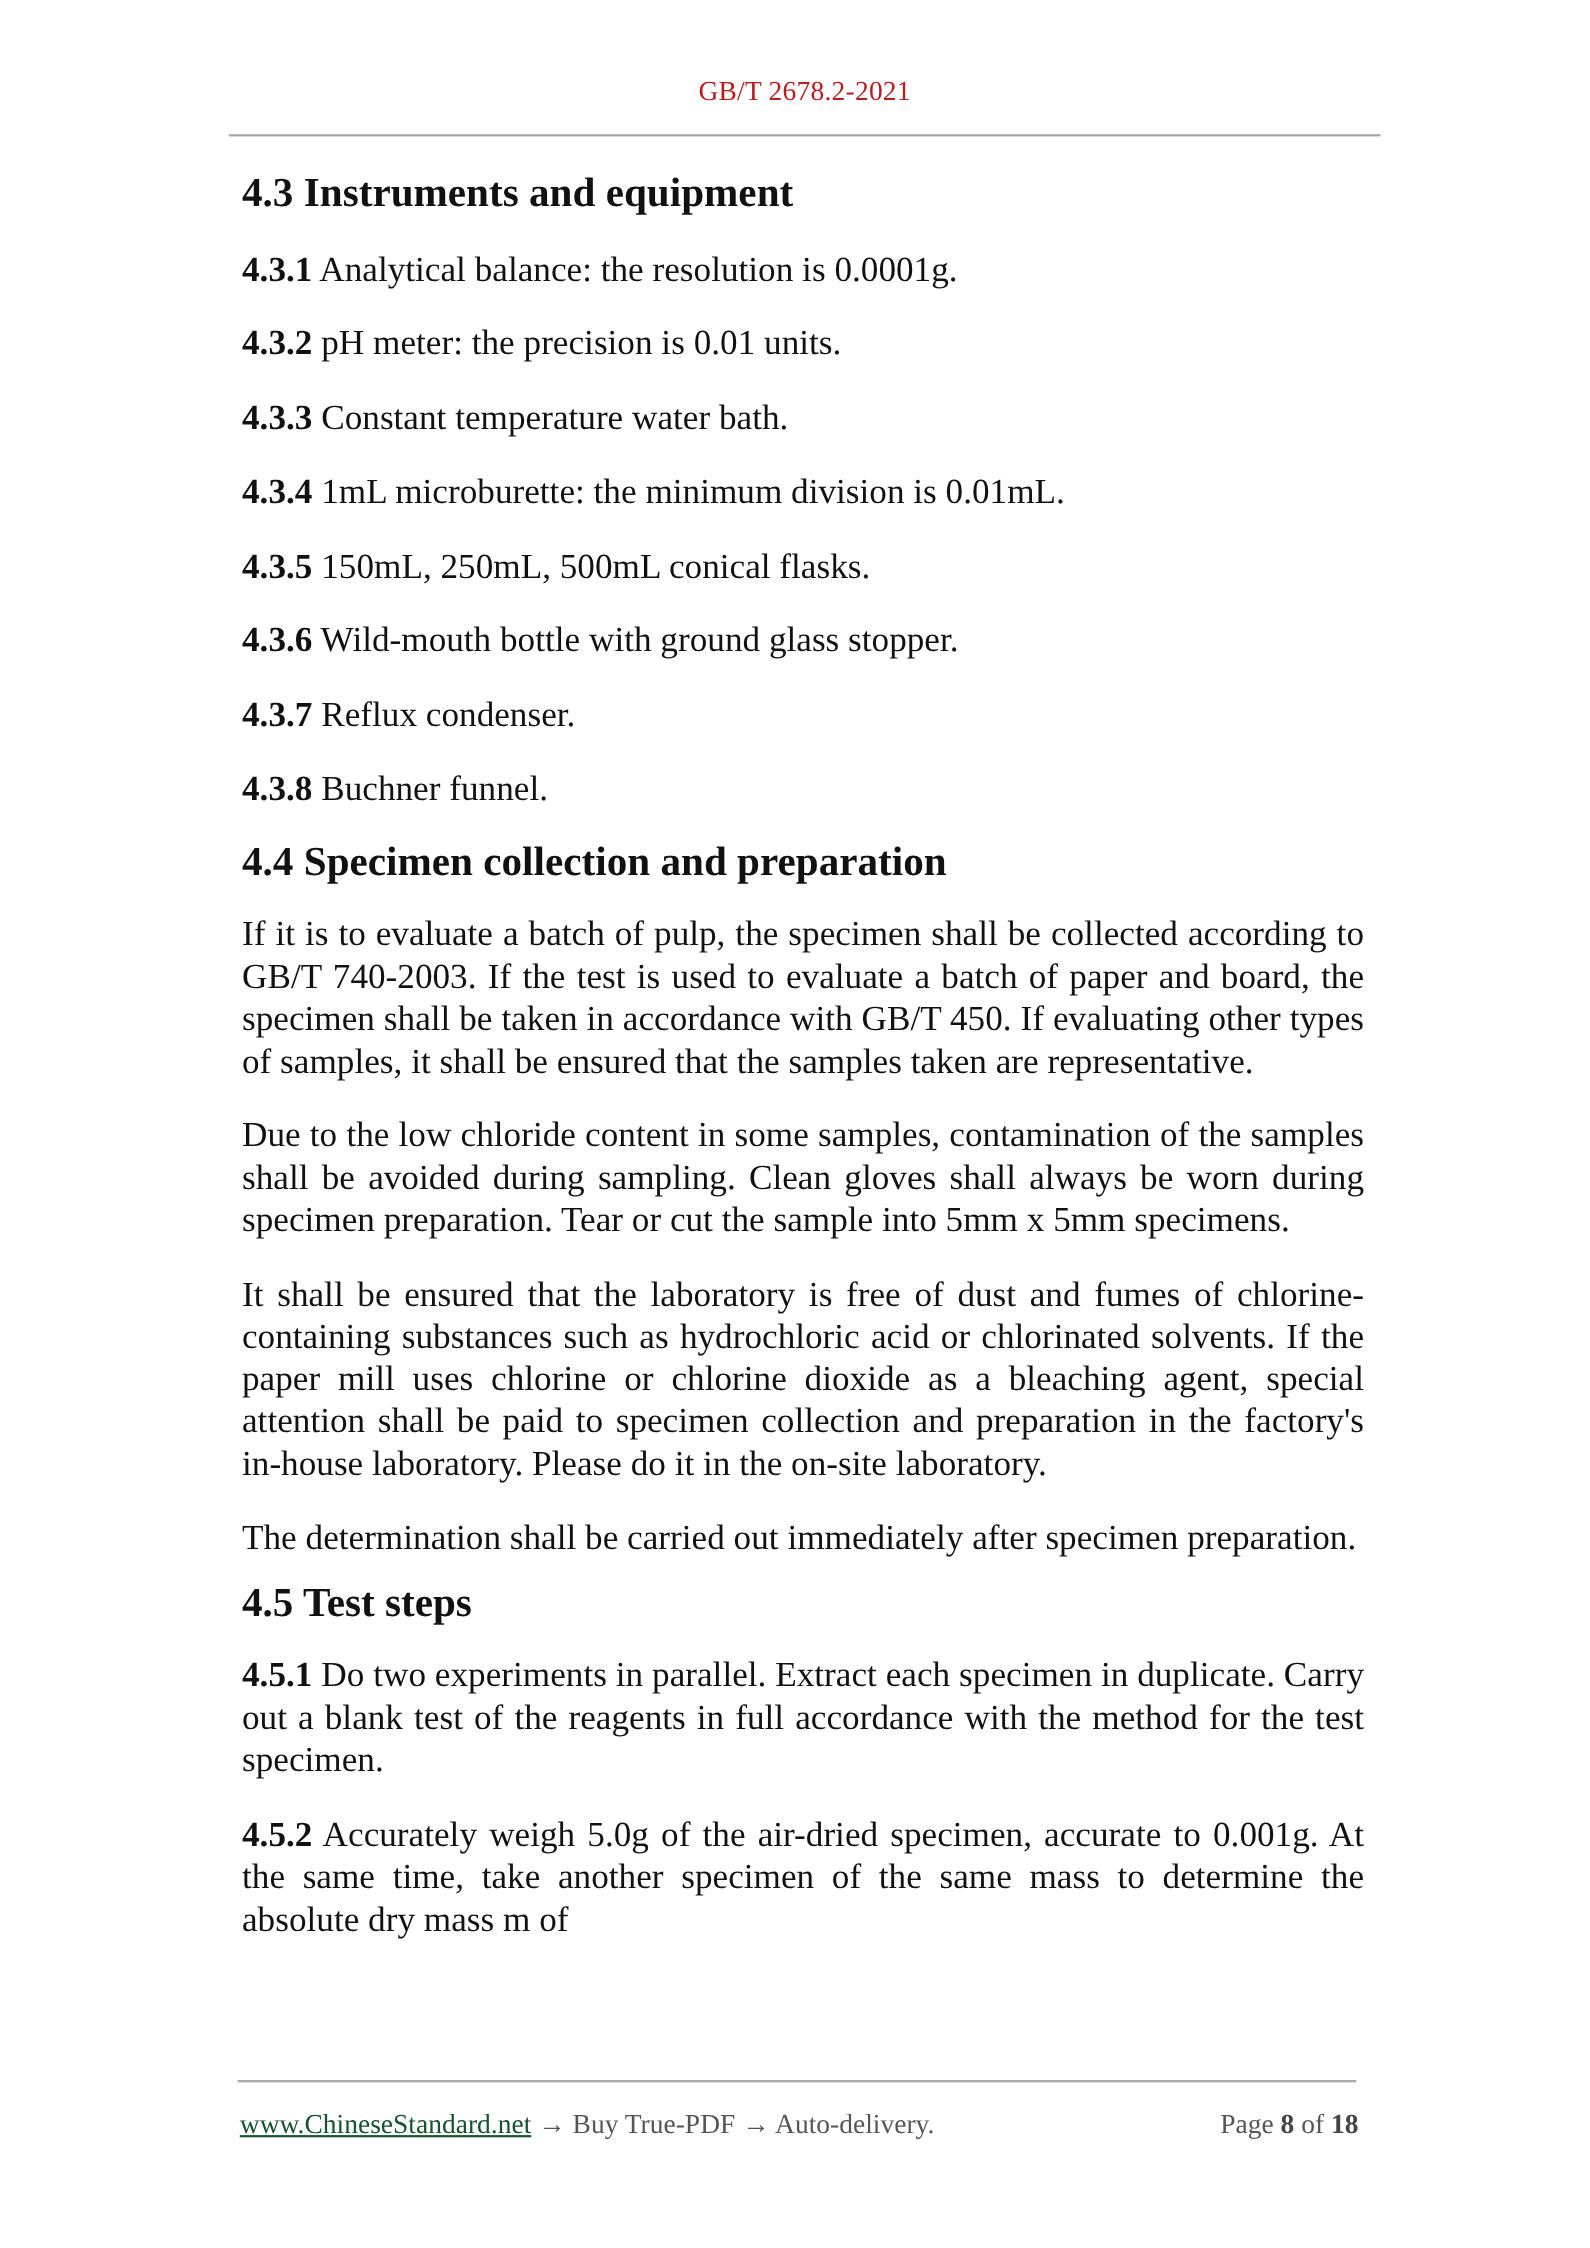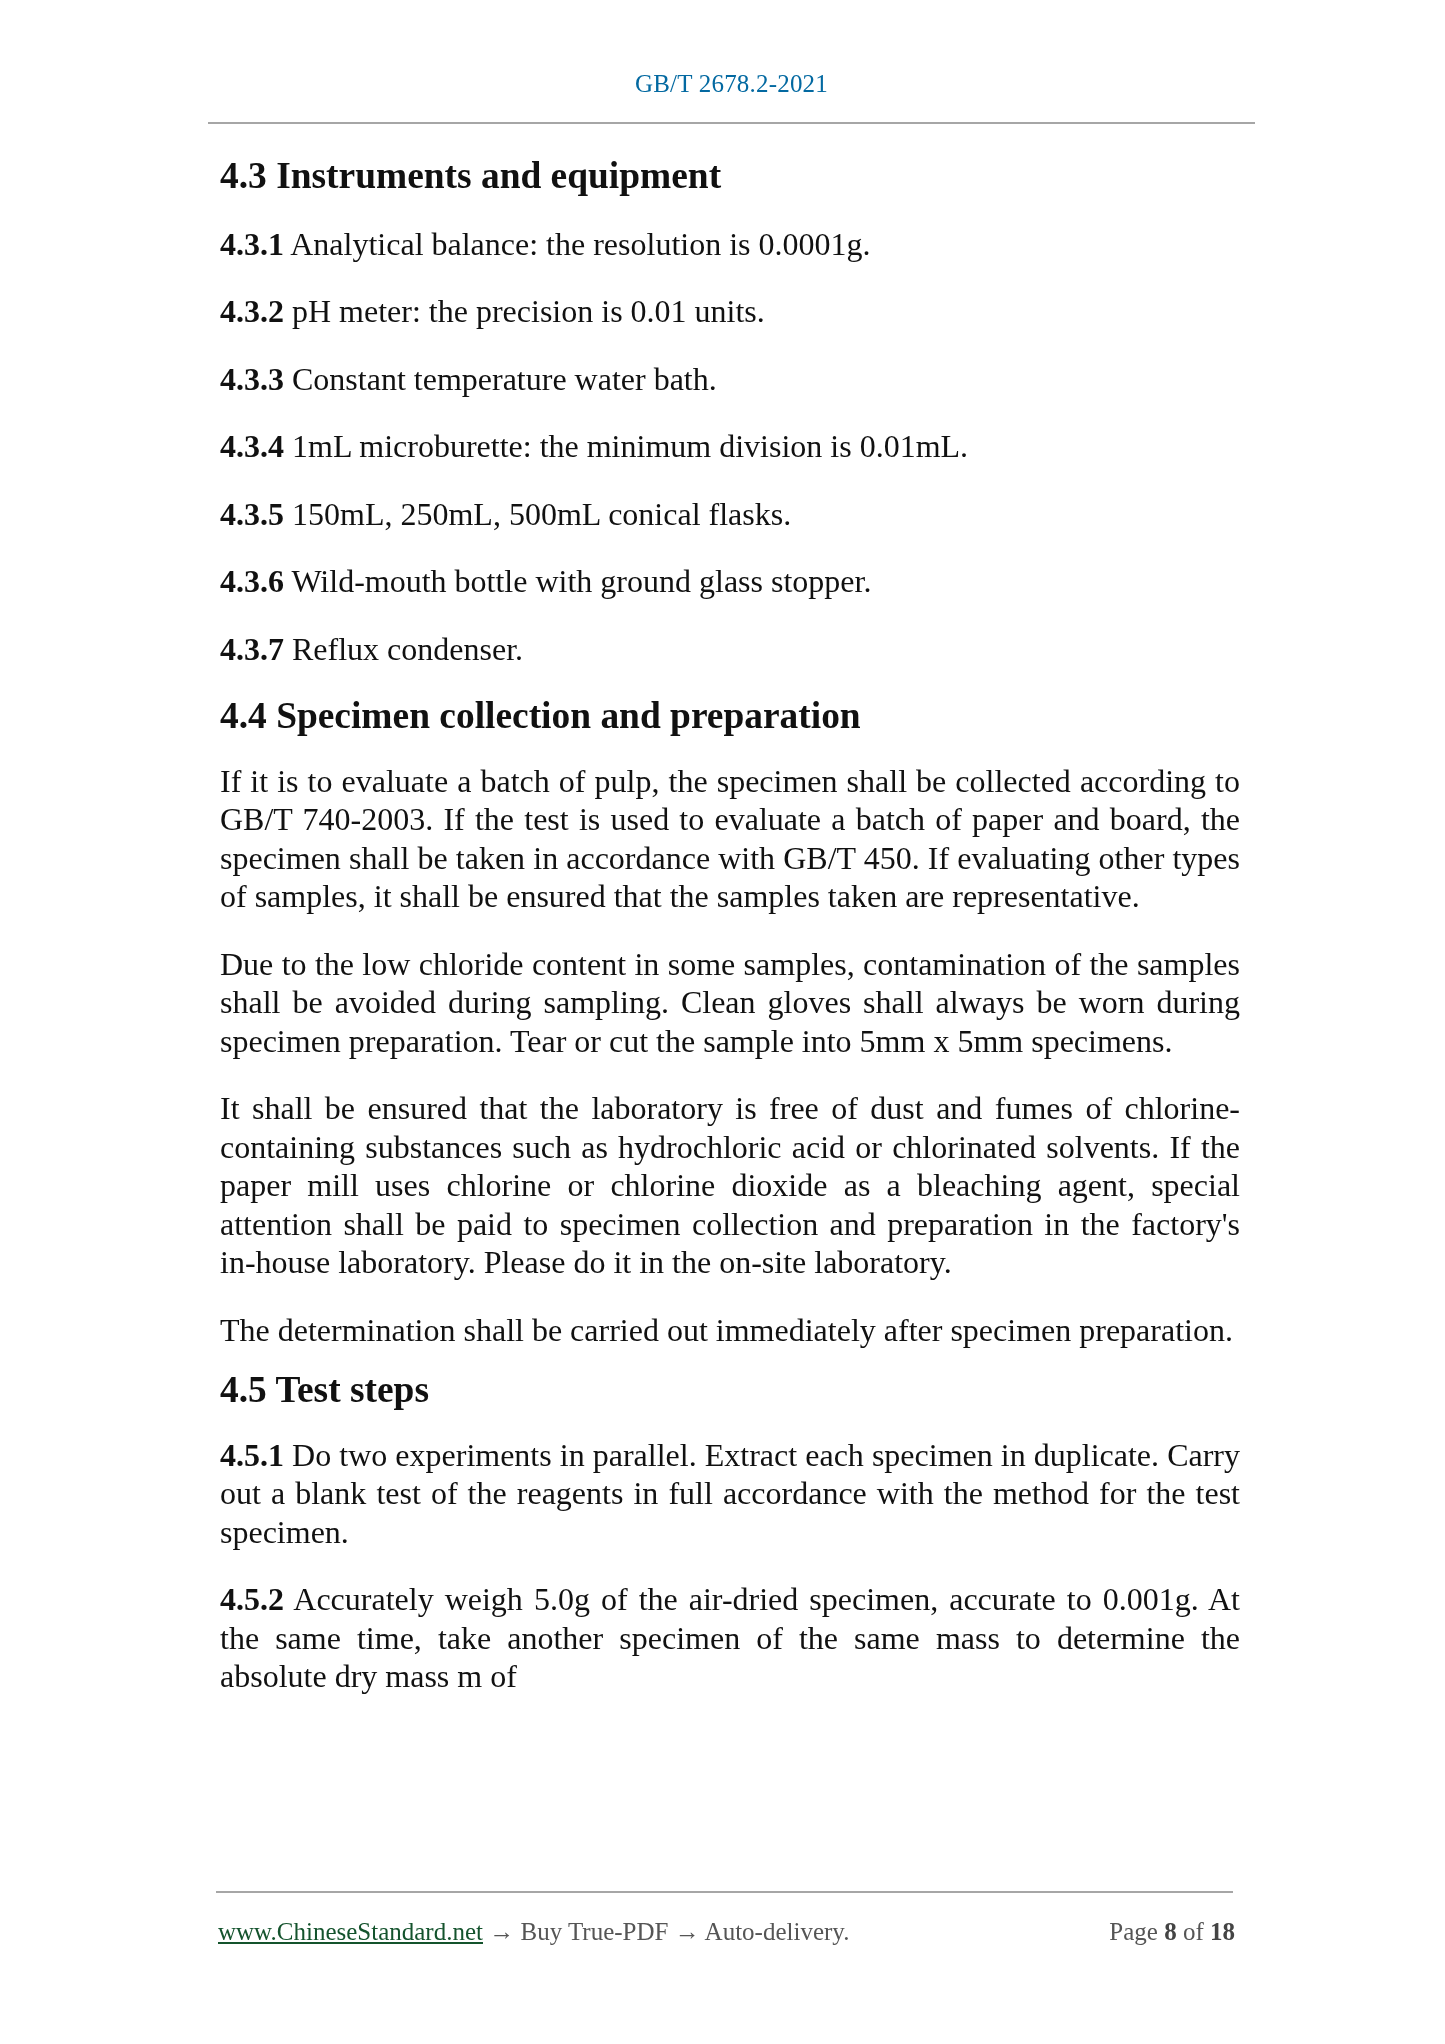--- a/index.html
+++ b/index.html
@@ -15,21 +15,21 @@
       font-family: "Liberation Serif", "DejaVu Serif", serif;
       color: #111111;
     }
     .page-header {
       position: absolute;
       left: 208px;
       top: 70px;
       width: 1047px;
       text-align: center;
       font-size: 25px;
-      color: #0369a1;
+      color: #b91c1c;
       letter-spacing: 0.2px;
     }
     .header-rule {
       position: absolute;
       left: 208px;
       top: 122px;
       width: 1047px;
       height: 0;
       border-top: 2px solid #a6a6a6;
     }
@@ -102,20 +102,21 @@
 
   <h3 class="heading">4.3 Instruments and equipment</h3>
 
   <p class="item"><span class="num">4.3.1</span><span> Analytical balance: the resolution is 0.0001g.</span></p>
   <p class="item"><span class="num">4.3.2</span><span> pH meter: the precision is 0.01 units.</span></p>
   <p class="item"><span class="num">4.3.3</span><span> Constant temperature water bath.</span></p>
   <p class="item"><span class="num">4.3.4</span><span> 1mL microburette: the minimum division is 0.01mL.</span></p>
   <p class="item"><span class="num">4.3.5</span><span> 150mL, 250mL, 500mL conical flasks.</span></p>
   <p class="item"><span class="num">4.3.6</span><span> Wild-mouth bottle with ground glass stopper.</span></p>
   <p class="item"><span class="num">4.3.7</span><span> Reflux condenser.</span></p>
+  <p class="item"><span class="num">4.3.8</span><span> Buchner funnel.</span></p>
 
   <h3 class="heading">4.4 Specimen collection and preparation</h3>
 
   <p class="para first">If it is to evaluate a batch of pulp, the specimen shall be collected according to GB/T 740-2003. If the test is used to evaluate a batch of paper and board, the specimen shall be taken in accordance with GB/T 450. If evaluating other types of samples, it shall be ensured that the samples taken are representative.</p>
   <p class="para">Due to the low chloride content in some samples, contamination of the samples shall be avoided during sampling. Clean gloves shall always be worn during specimen preparation. Tear or cut the sample into 5mm x 5mm specimens.</p>
   <p class="para">It shall be ensured that the laboratory is free of dust and fumes of chlorine-containing substances such as hydrochloric acid or chlorinated solvents. If the paper mill uses chlorine or chlorine dioxide as a bleaching agent, special attention shall be paid to specimen collection and preparation in the factory's in-house laboratory. Please do it in the on-site laboratory.</p>
   <p class="para last-short">The determination shall be carried out immediately after specimen preparation.</p>
 
   <h3 class="heading" style="margin-top:-14px;">4.5 Test steps</h3>
 

